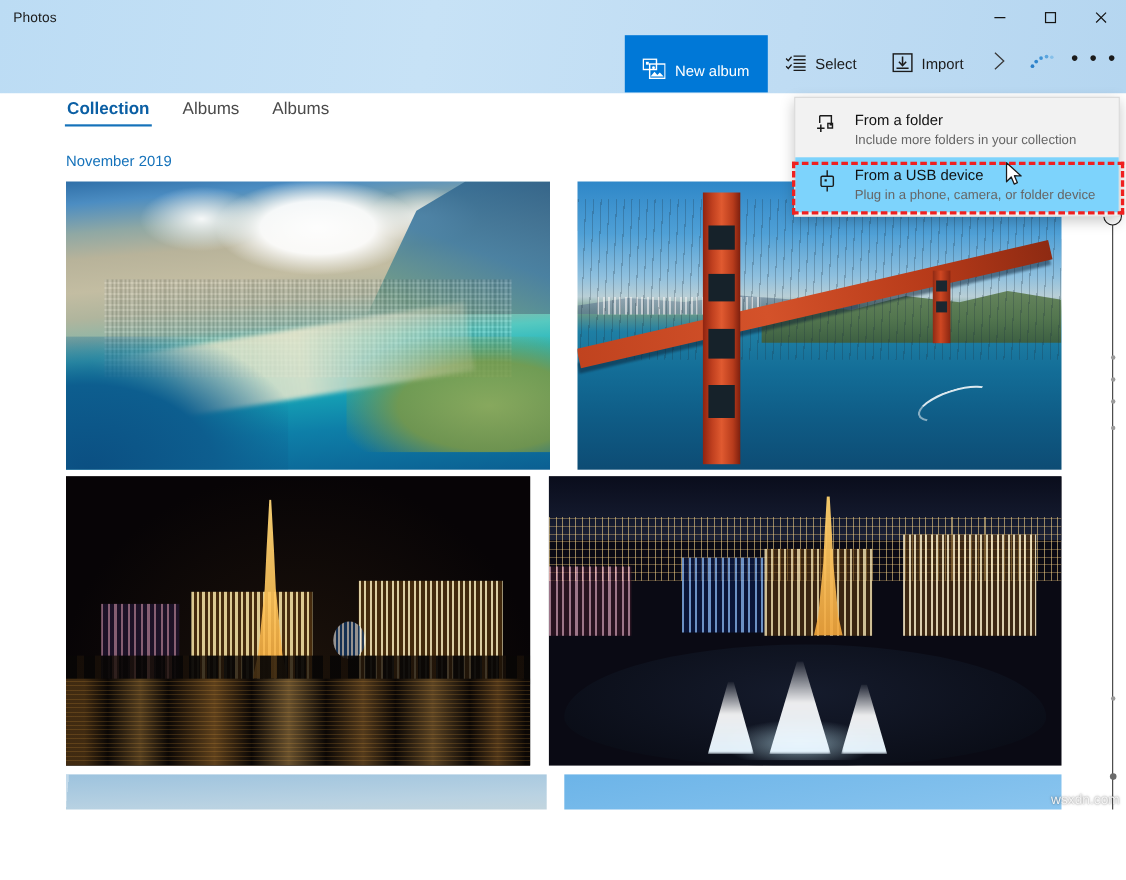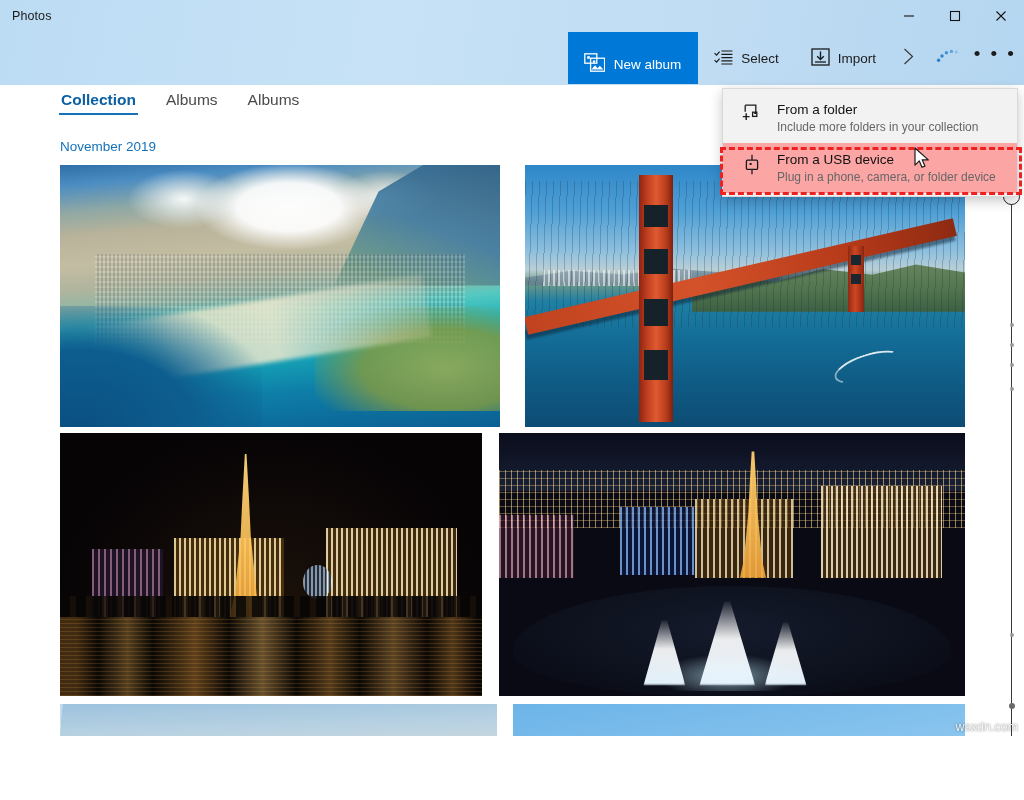--- a/index.html
+++ b/index.html
@@ -390,21 +390,21 @@
     border: 1px solid #d9d9d9;
     box-shadow: 0 4px 12px rgba(0,0,0,.22);
     z-index: 40;
     padding: 4px 0 3px 0;
   }
   .menu-item {
     display: flex; align-items: flex-start; gap: 14px;
     padding: 8px 10px 8px 18px;
     min-height: 44px;
   }
-  .menu-item.hovered { background: #fca5a5; }
+  .menu-item.hovered { background: #7dd3fc; }
   .menu-icon {
     width: 22px; flex: 0 0 22px;
     display: flex; align-items: center; justify-content: center;
     padding-top: 3px;
     color: #1b1b1b;
   }
   .menu-texts { display: flex; flex-direction: column; gap: 1px; }
   .menu-title { font-size: 13.5px; color: #111111; line-height: 17px; }
   .menu-sub { font-size: 12px; color: #666666; line-height: 16px; }
 

